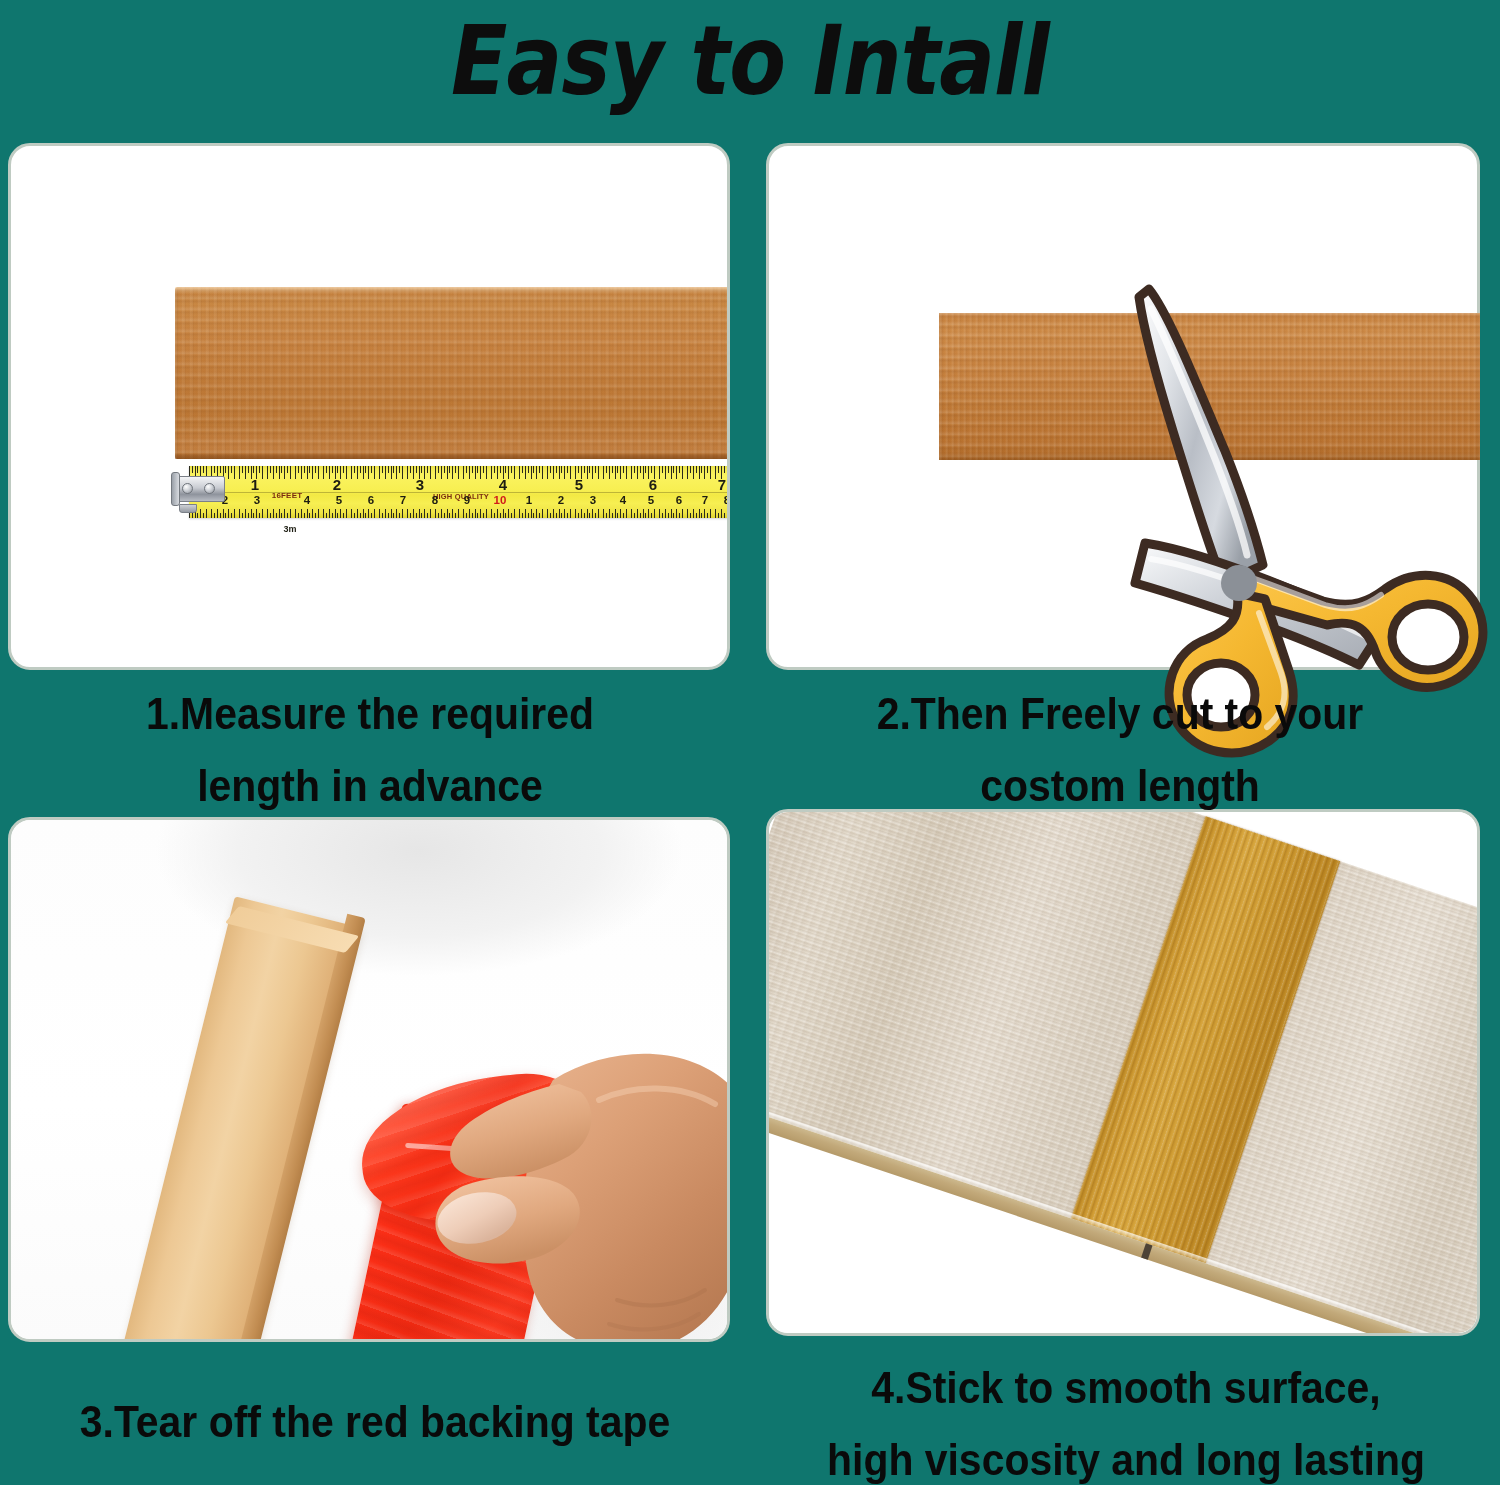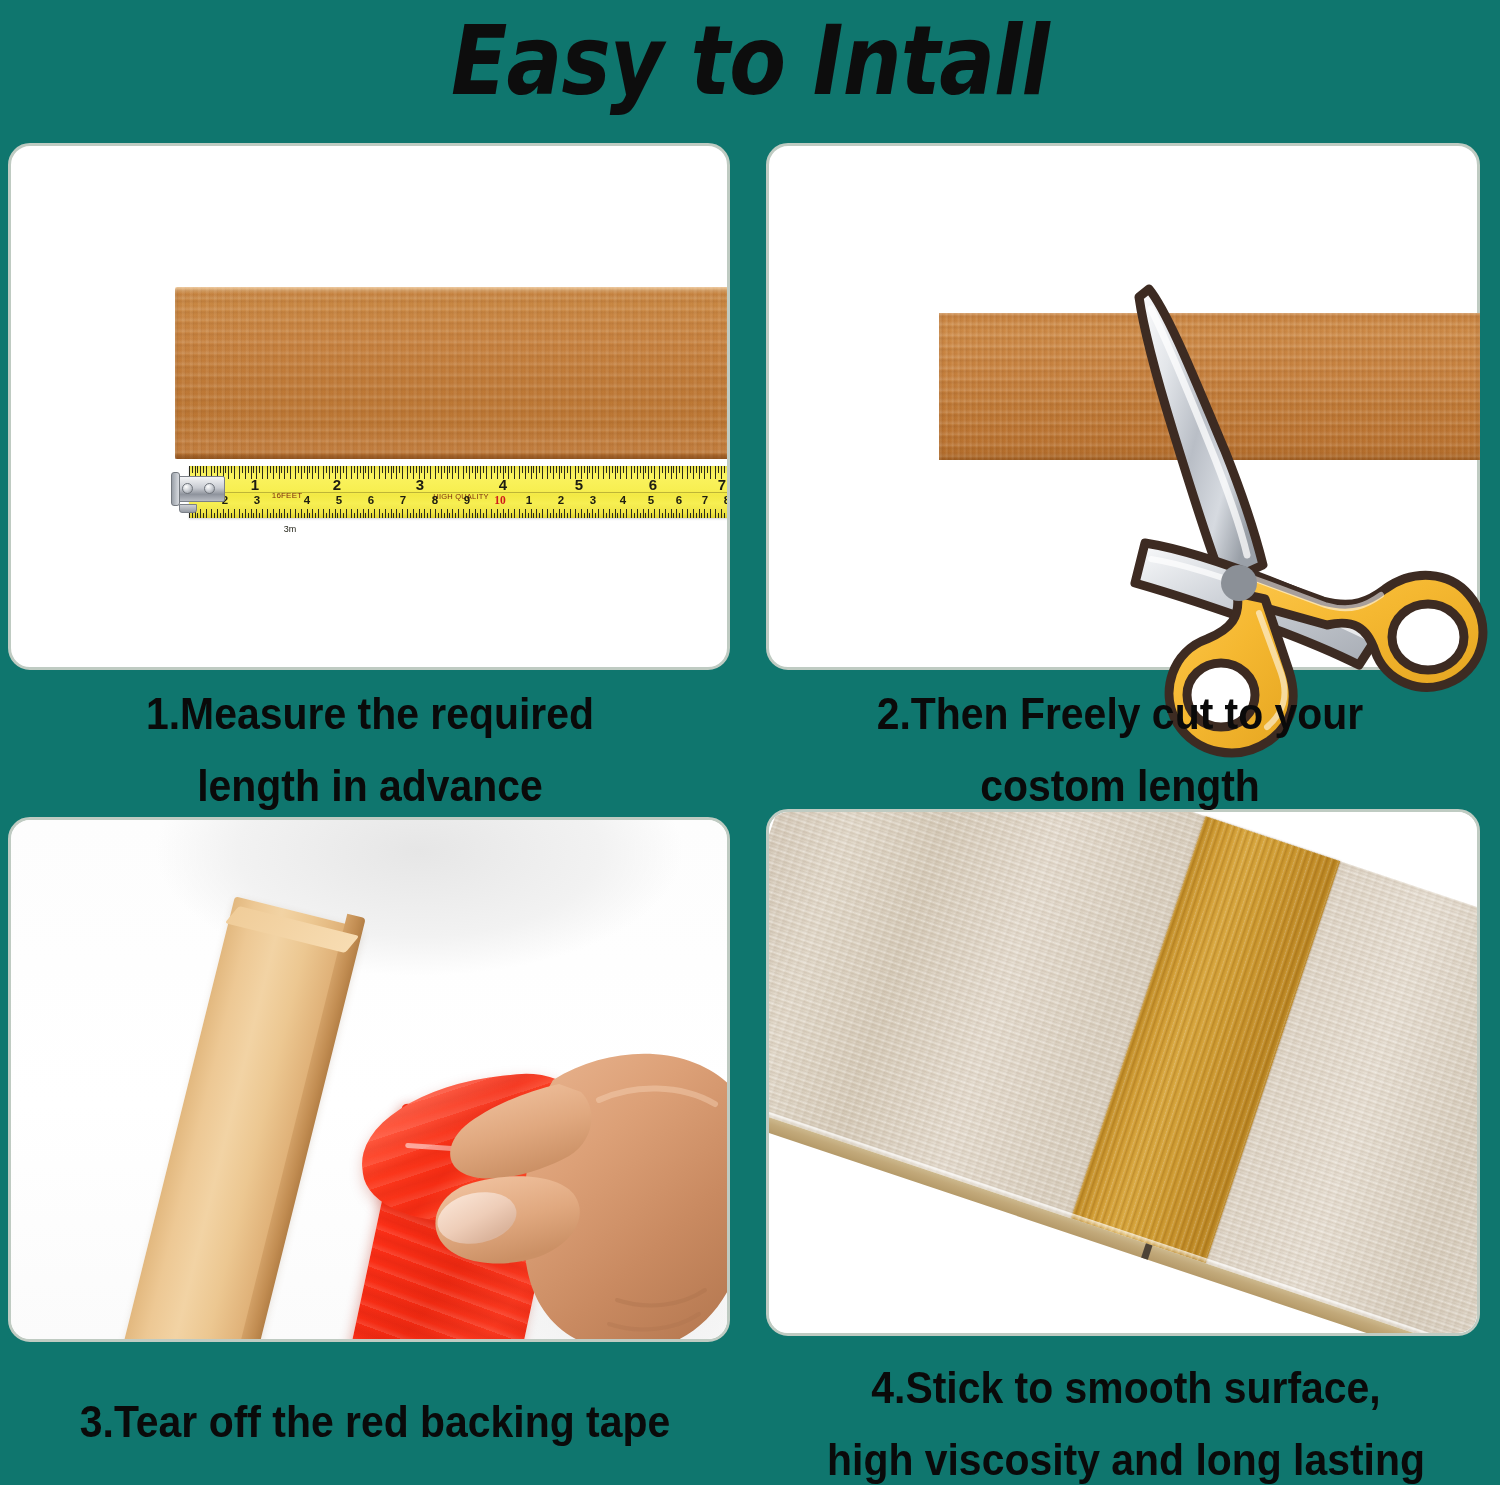--- a/index.html
+++ b/index.html
@@ -160,26 +160,26 @@
   #tape-inch-row { top: 11px; height: 16px; font-size: 15px; }
   #tape-cm-row   { top: 29px; height: 14px; font-size: 11.5px; }
 
   .tape-num {
     position: absolute;
     top: 0;
     transform: translateX(-50%);
     white-space: nowrap;
     line-height: 1;
   }
-  .tape-num.red { color: #d01a1a; font-family: Liberation Serif, serif; }
+  .tape-num.red { color: #d01a1a; }
 
   .tape-label {
     position: absolute;
     font-family: "Liberation Sans", sans-serif;
-    font-weight: 400;
+    font-weight: 700;
     color: #7a2b10;
     white-space: nowrap;
     line-height: 1;
     transform: translateX(-50%);
   }
   #label-16feet { top: 15px; font-size: 8px; letter-spacing: 0.2px; }
   #label-hq     { top: 16px; font-size: 7.5px; letter-spacing: 0.2px; }
   #label-5m     { top: 30px; font-size: 9px; color: #1d1d12;
                   background: #ffffff; padding: 0 1px; }
 

